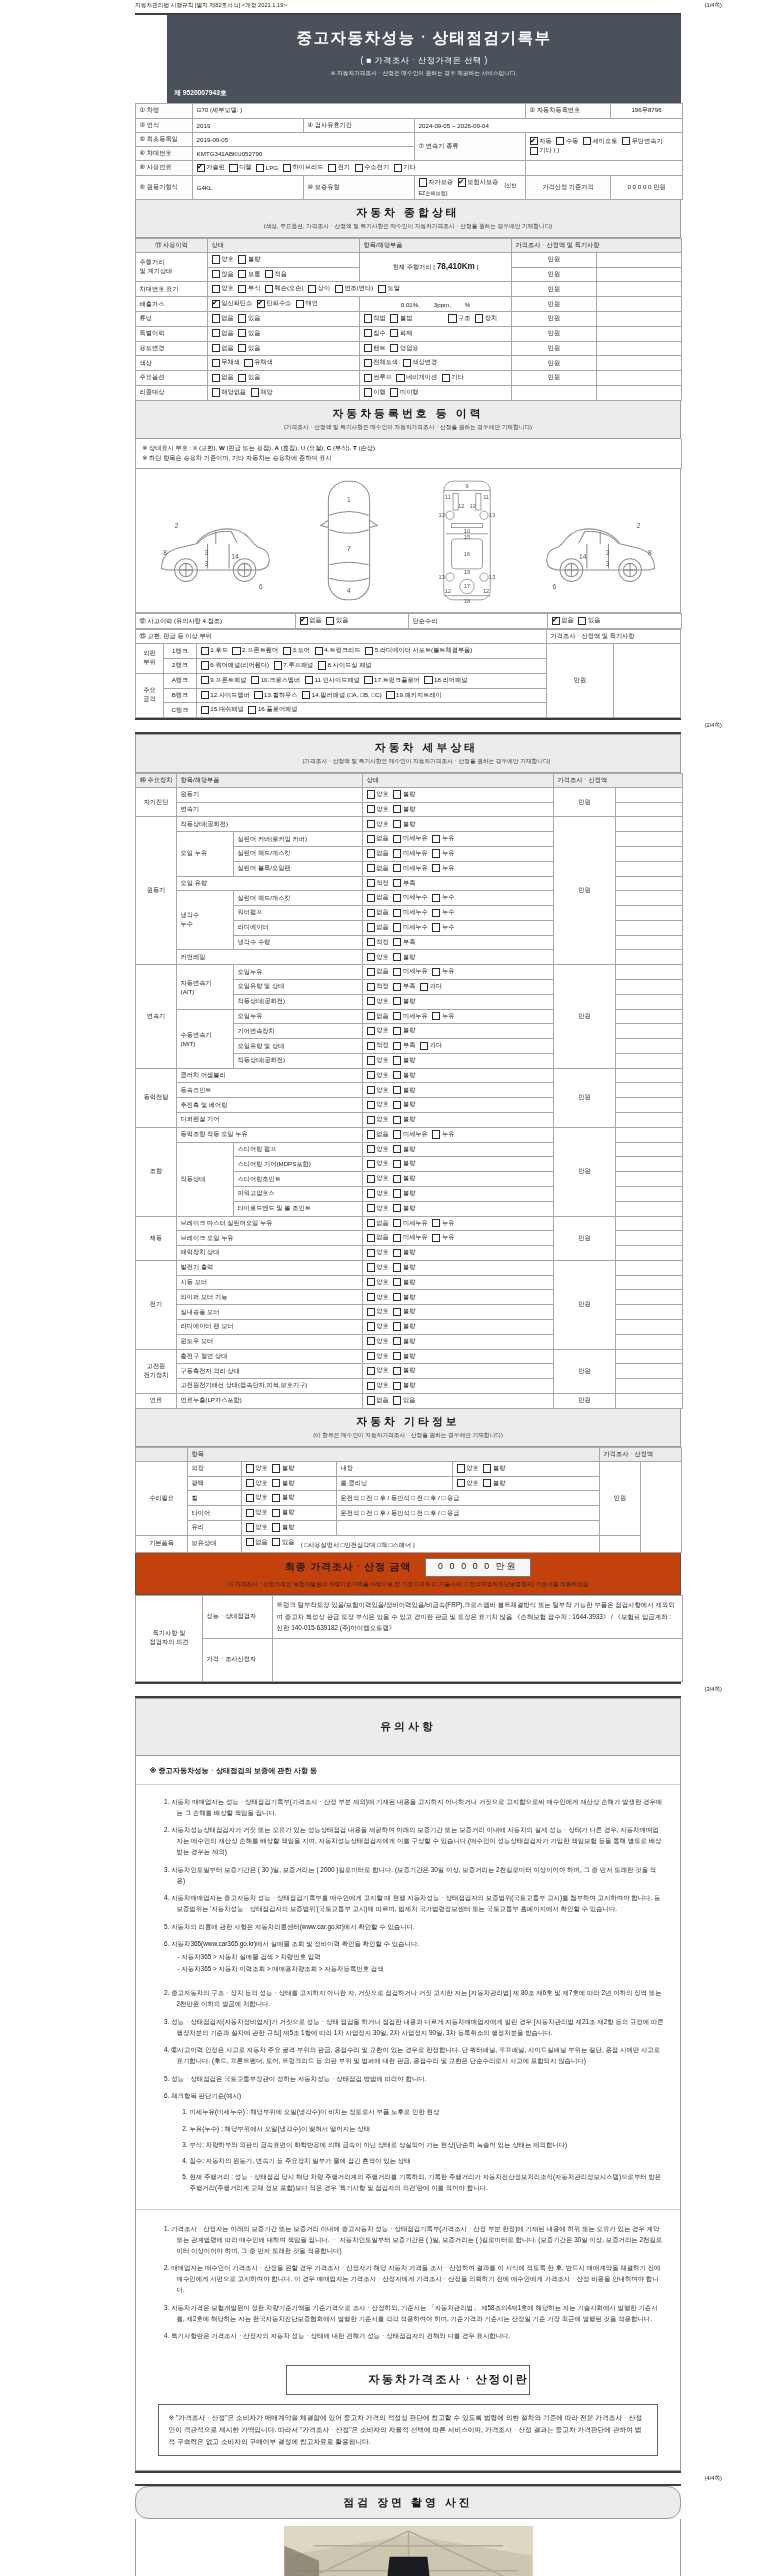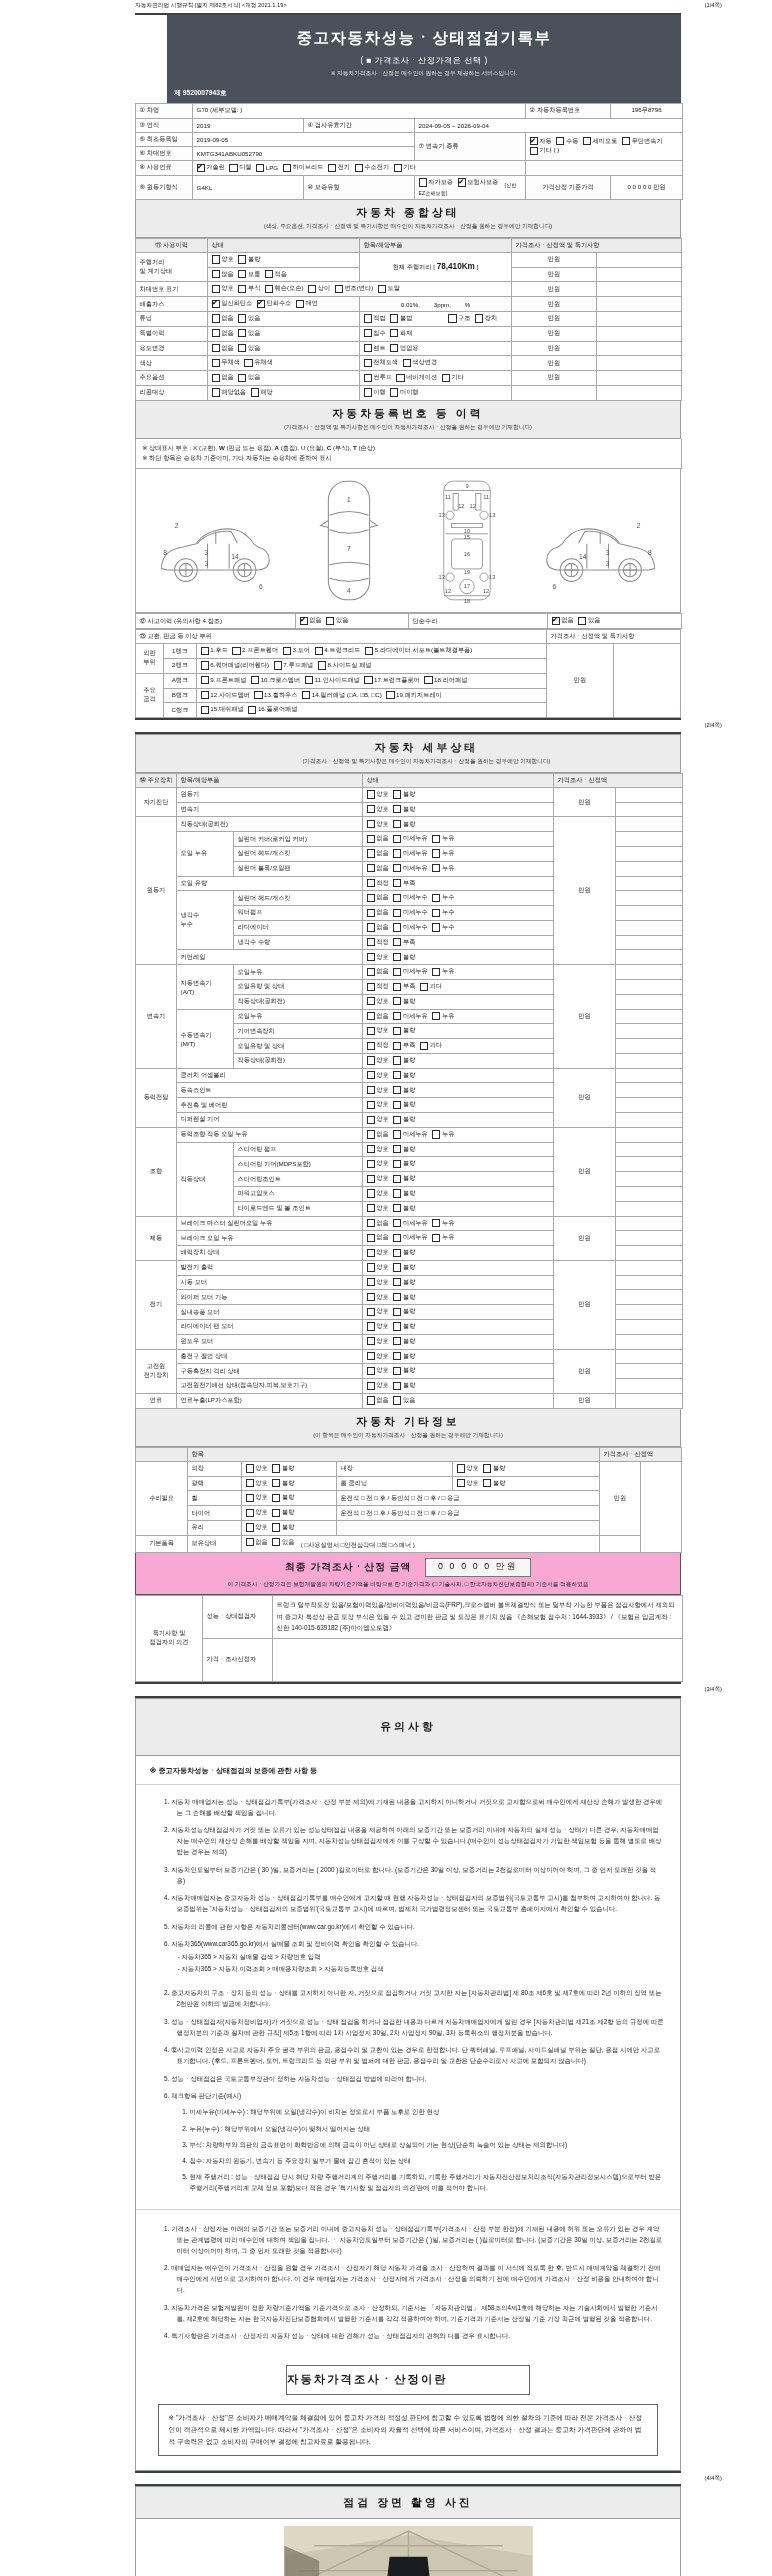--- a/index.html
+++ b/index.html
@@ -28,33 +28,33 @@
   .gaspre{white-space:pre;}
   
   .opt{display:inline-flex;align-items:center;margin-right:4.6px;white-space:nowrap;}
   .cb{display:inline-block;width:6.2px;height:6.2px;border:1px solid #2c2c2c;margin-right:1.5px;background:#fff;position:relative;flex:none;}
   .cb.on::after{content:"✔";position:absolute;left:-0.5px;top:-2.6px;font-size:7.2px;font-weight:bold;color:#000;}
   .big{font-size:8.2px;font-weight:bold;}
   .legendrow{border:0.5px solid #a8a8a8;border-top:none;padding:4.1px 6.2px;font-size:6.2px;line-height:1.7;}
   .lk{font-weight:bold;} .lk.blue{color:#3a6bc9;}
   .diagwrap{border:0.5px solid #a8a8a8;border-top:none;padding:7.2px 3.1px;display:flex;justify-content:space-around;align-items:center;}
   svg text{font-family:"Liberation Sans",sans-serif;}
-  .final-band{background:#f9a8d4;border:1px solid #555;border-top:none;padding:5.2px 0 4.1px 0;}
+  .final-band{background:#c2410c;border:1px solid #555;border-top:none;padding:5.2px 0 4.1px 0;}
   .final-row{display:flex;justify-content:center;align-items:center;gap:13.4px;}
   .final-label{font-size:9.8px;font-weight:bold;letter-spacing:1px;}
   .final-value{border:0.5px solid #777;background:#f7f7f7;padding:2.6px 12.4px;font-size:8.8px;letter-spacing:2.1px;}
   .final-note{text-align:center;font-size:5.7px;margin-top:4.6px;color:#222;}
   
   .notice-body{border:0.5px solid #9c9c9c;border-top:none;padding:2.1px 0 9.3px 0;}
   .nhead{font-size:7.2px;font-weight:bold;padding:8.2px 13.4px;border-bottom:0.5px solid #cfcfcf;}
   .nsec{padding:5.2px 15.5px 3.1px 15.5px;}
   .ni{padding-left:25px;text-indent:-12.4px;line-height:1.7;margin:6.7px 0;font-size:6.4px;}
   .ns{padding-left:38px;text-indent:-7.2px;line-height:1.7;margin:5.2px 0;font-size:6.4px;}
   .ndivide{border-top:0.5px solid #cfcfcf;margin:7.2px 0 2.1px 0;}
-  .defbox-title{width:242px;margin:13.4px auto 0 auto;border:1px solid #666;text-align:left;font-size:11.3px;font-weight:bold;letter-spacing:2.1px;padding:6.2px 0;}
+  .defbox-title{width:242px;margin:13.4px auto 0 auto;border:1px solid #666;text-align:right;font-size:11.3px;font-weight:bold;letter-spacing:2.1px;padding:6.2px 0;}
   .defbox-text{width:479px;margin:9.3px auto 4.1px auto;border:0.5px solid #666;padding:7.2px 9.3px;font-size:6.7px;line-height:1.8;}
   
   .photo-area{border:0.5px solid #9c9c9c;border-top:none;padding:7.2px 0 5.2px 0;text-align:center;background:#fff;}
   .photo{display:block;margin:0 auto 6.2px auto;}
 </style>
 </head>
 <body>
 
 <div class="sheet">
 
@@ -1368,21 +1368,21 @@
         <p class="ni">3.  자동차가격은 보험개발원이 정한 차량기준가액을 기준가격으로 조사ㆍ산정하되, 기준서는 「자동차관리법」 제58조의4제1호에 해당하는 자는 기술사회에서 발행한 기준서를, 제2호에 해당하는 자는 한국자동차진단보증협회에서 발행한 기준서를 각각 적용하여야 하며, 기준가격과 기준서는 산정일 기준 가장 최근에 발행된 것을 적용합니다.</p>
         <p class="ni">4.  특기사항란은 가격조사ㆍ산정자의 자동차 성능ㆍ상태에 대한 견해가 성능ㆍ상태점검자의 견해와 다를 경우 표시합니다.</p>
       </div>
       <div class="defbox-title">자동차가격조사ㆍ산정이란</div>
       <div class="defbox-text">※ "가격조사ㆍ산정"은 소비자가 매매계약을 체결함에 있어 중고차 가격의 적정성 판단에 참고할 수 있도록 법령에 의한 절차와 기준에 따라 전문 가격조사ㆍ산정인이 객관적으로 제시한 가액입니다. 따라서 "가격조사ㆍ산정"은 소비자의 자율적 선택에 따른 서비스이며, 가격조사ㆍ산정 결과는 중고차 가격판단에 관하여 법적 구속력은 없고 소비자의 구매여부 결정에 참고자료로 활용됩니다.</div>
     </div>
   </div>
 
   <div class="pagemark">(4/4쪽)</div>
   <div class="page">
-    <div class="band" style="border-top:0.5px solid #9c9c9c;padding:8.2px 0;">
+    <div class="band" style="border-top:0.5px solid #9c9c9c;padding:8.2px 0;border-radius:13px;">
       <div class="bt">점검 장면 촬영 사진</div>
     </div>
     <div class="photo-area">
 
       <svg class="photo" width="255" height="149" viewBox="0 0 500 300" style="font-size:12px">
         <rect width="500" height="300" fill="#cdc6b0"></rect>
         <polygon points="0,0 500,0 500,60 250,18 0,60" fill="#ded8c2"></polygon>
         <g stroke="#b2ab94" stroke-width="3" fill="none">
           <line x1="250" y1="10" x2="20" y2="120"></line>
             <line x1="250" y1="10" x2="480" y2="120"></line>

